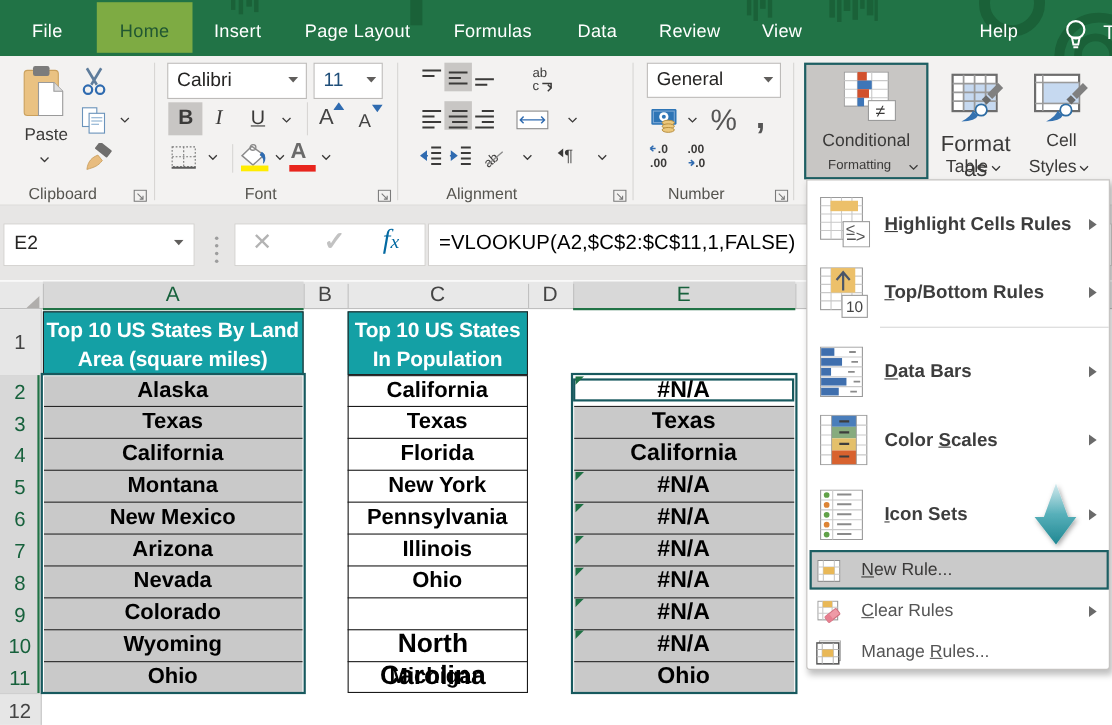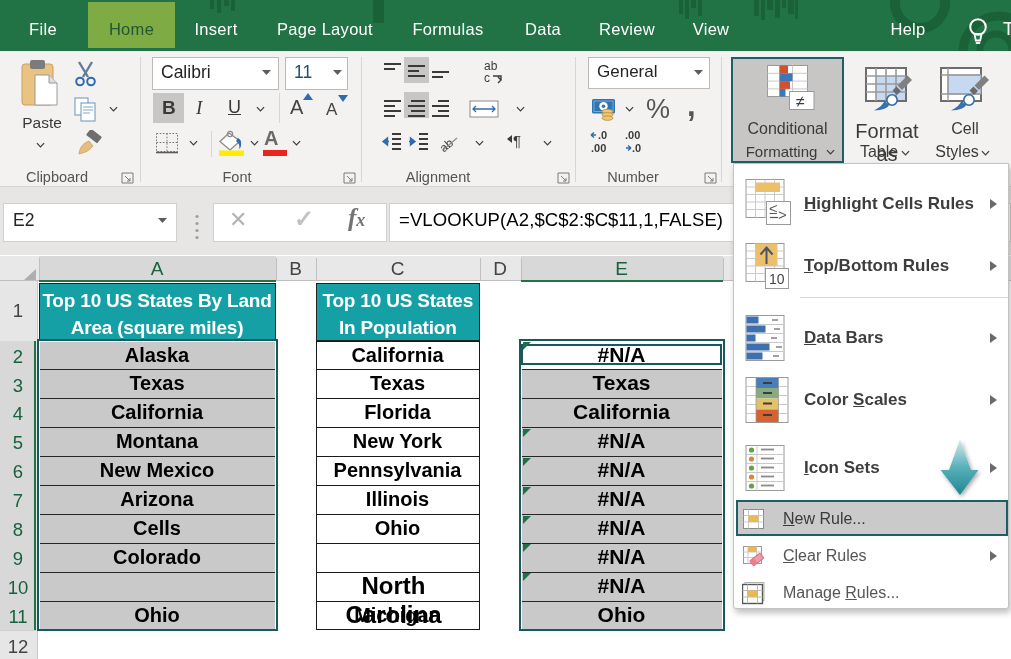--- a/index.html
+++ b/index.html
@@ -296,21 +296,21 @@
     <svg class="abs" style="left:938px;top:15px" width="52" height="46" viewBox="0 0 52 46">
       <rect x="3" y="2" width="40" height="33" fill="#fff" stroke="#6d6d6d" stroke-width="2"></rect>
       <rect x="10" y="9" width="33" height="19" fill="#c6d9f0" stroke="#9a9a9a"></rect>
       <path d="M10 2 v33 M3 9 h40 M3 28 h40" stroke="#9a9a9a" stroke-width="1.4" fill="none"></path>
       <polygon points="46.5,9.5 51,14 41,24 36.5,19.5" fill="#808080"></polygon>
       <polygon points="35.5,20.5 40,25 36,29 31.5,24.5" fill="#6a6a6a"></polygon>
       <circle cx="31" cy="34" r="5.2" fill="#fff" stroke="#2e6da4" stroke-width="1.6"></circle>
       <path d="M28.5 38.5 Q 26 44 13 44.5 Q 22 40 23.5 34.5 Q 26 38 28.5 38.5 Z" fill="#3572b0"></path>
     </svg>
     <div class="abs" style="left:731px;top:69px;width:113px;text-align:center;font-size:16px;color:#3b3a39">Conditional</div>
-    <div class="abs" style="left:725px;top:92px;width:113px;text-align:center;font-size:15px;color:#3b3a39">Formatting</div>
+    <div class="abs" style="left:725px;top:92px;width:113px;text-align:center;font-size:12px;color:#3b3a39">Formatting</div>
     <svg class="abs caret" style="left:826px;top:98px" viewBox="0 0 10 6">
         <path d="M1 1 L5 5 L9 1" stroke="#3b3a39" fill="none" stroke-width="1.3"></path>
       </svg>
     <div class="abs" style="left:844px;top:69px;width:86px;text-align:center;font-size:20px;color:#3b3a39">Format as</div>
     <div class="abs" style="left:836px;top:92px;width:86px;text-align:center;font-size:16px;color:#3b3a39">Table</div>
     <svg class="abs caret" style="left:901px;top:99px" viewBox="0 0 10 6">
         <path d="M1 1 L5 5 L9 1" stroke="#3b3a39" fill="none" stroke-width="1.3"></path>
       </svg>
     <div class="abs" style="left:922px;top:69px;width:86px;text-align:center;font-size:16px;color:#3b3a39">Cell</div>
     <div class="abs" style="left:914px;top:92px;width:86px;text-align:center;font-size:16px;color:#3b3a39">Styles</div>
@@ -329,21 +329,21 @@
       <g fill="#9d9d9d">
           <circle cx="4" cy="2.5" r="1.6"></circle>
           <circle cx="4" cy="9.5" r="1.6"></circle>
           <circle cx="4" cy="16.5" r="1.6"></circle>
           <circle cx="4" cy="23.5" r="1.6"></circle>
         </g>
     </svg>
     <div class="fbox" style="left:213px;width:174px"></div>
     <div class="abs" style="left:229px;top:20px;font-size:22px;color:#b3b3b3">✕</div>
     <div class="abs" style="left:294px;top:18px;font-size:24px;font-weight:bold;color:#c2c2c2">✓</div>
-    <div class="abs" style="left:348px;top:17px;font-size:25px;font-weight:bold;font-style:italic;font-family:'Liberation Serif',serif;color:#737373">f<i style="font-size:18px">x</i></div>
+    <div class="abs" style="left:348px;top:17px;font-size:25px;font-weight:normal;font-style:italic;font-family:'Liberation Serif',serif;color:#0369a1">f<i style="font-size:18px">x</i></div>
     <div class="fbox" style="left:389px;width:622px"></div>
     <div class="abs" style="left:399px;top:22px;font-size:18.5px;letter-spacing:0.1px;color:#000">=VLOOKUP(A2,$C$2:$C$11,1,FALSE)</div>
   </div>
 
   <div class="abs" id="sheet">
 <div id="colhdr">
 <svg class="abs" style="left:24px;top:13px" width="12" height="11" viewBox="0 0 12 11">
           <path d="M12 0 L12 11 L0 11 Z" fill="#b0aeac"></path>
         </svg>
 <div class="abs" style="left:38.5px;top:0;width:237px;height:26px;background:#d8d8d8;border-bottom:2.5px solid #217346"></div>
@@ -387,22 +387,23 @@
 <div class="abs" style="left:0;top:380.5px;width:36px;text-align:center;font-size:18.5px;color:#444">12</div>
 <div class="abs" style="left:38.5px;top:27.5px;width:237px;height:58px;background:#14a0a5;border:1px solid #222;color:#fff;font-weight:bold;font-size:19px;letter-spacing:-0.2px;text-align:center;line-height:27px;padding-top:3px">Top 10 US States By Land<br>Area (square miles)</div>
 <div class="abs" style="left:315.5px;top:27.5px;width:164.5px;height:58px;background:#14a0a5;border:1px solid #222;color:#fff;font-weight:bold;font-size:19px;letter-spacing:-0.2px;text-align:center;line-height:27px;padding-top:3px">Top 10 US States<br>In Population</div>
 <div class="abs" style="left:39.5px;top:86.5px;width:235px;height:288px;background:#c9c9c9"></div>
 <div class="cell" style="left:39.5px;top:85.50px;width:235px;height:28.97px;line-height:28.5px;font-size:20px">Alaska</div>
 <div class="cell" style="left:39.5px;top:114.47px;width:235px;height:28.97px;line-height:28.5px;font-size:20px">Texas</div>
 <div class="cell" style="left:39.5px;top:143.44px;width:235px;height:28.97px;line-height:28.5px;font-size:20px">California</div>
 <div class="cell" style="left:39.5px;top:172.41px;width:235px;height:28.97px;line-height:28.5px;font-size:20px">Montana</div>
 <div class="cell" style="left:39.5px;top:201.38px;width:235px;height:28.97px;line-height:28.5px;font-size:20px">New Mexico</div>
 <div class="cell" style="left:39.5px;top:230.35px;width:235px;height:28.97px;line-height:28.5px;font-size:20px">Arizona</div>
-<div class="cell" style="left:39.5px;top:259.32px;width:235px;height:28.97px;line-height:28.5px;font-size:20px">Cells</div>
+<div class="cell" style="left:39.5px;top:259.32px;width:235px;height:28.97px;line-height:28.5px;font-size:20px">Nevada</div>
 <div class="cell" style="left:39.5px;top:288.29px;width:235px;height:28.97px;line-height:28.5px;font-size:20px">Colorado</div>
+<div class="cell" style="left:39.5px;top:317.26px;width:235px;height:28.97px;line-height:28.5px;font-size:20px">Wyoming</div>
 <div class="cell" style="left:39.5px;top:346.23px;width:235px;height:28.97px;line-height:28.5px;font-size:20px">Ohio</div>
 <div class="abs" style="left:39.5px;top:113.97px;width:235px;height:1.2px;background:#262626"></div>
 <div class="abs" style="left:39.5px;top:142.94px;width:235px;height:1.2px;background:#262626"></div>
 <div class="abs" style="left:39.5px;top:171.91px;width:235px;height:1.2px;background:#262626"></div>
 <div class="abs" style="left:39.5px;top:200.88px;width:235px;height:1.2px;background:#262626"></div>
 <div class="abs" style="left:39.5px;top:229.85px;width:235px;height:1.2px;background:#262626"></div>
 <div class="abs" style="left:39.5px;top:258.82px;width:235px;height:1.2px;background:#262626"></div>
 <div class="abs" style="left:39.5px;top:287.79px;width:235px;height:1.2px;background:#262626"></div>
 <div class="abs" style="left:39.5px;top:316.76px;width:235px;height:1.2px;background:#262626"></div>
 <div class="abs" style="left:39.5px;top:345.73px;width:235px;height:1.2px;background:#262626"></div>

